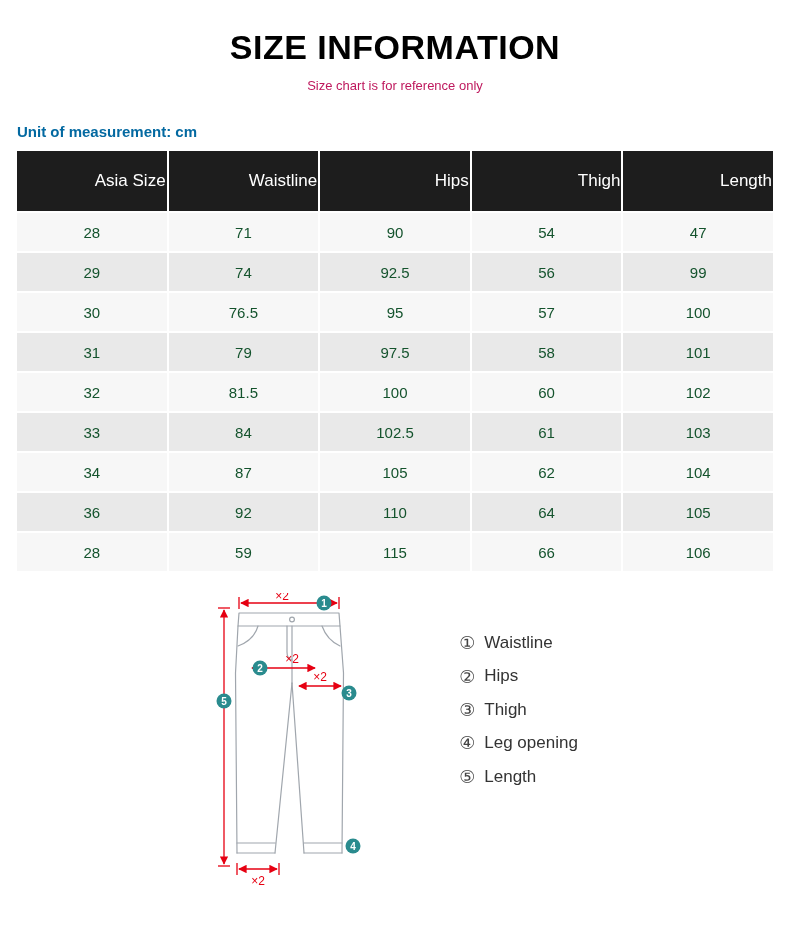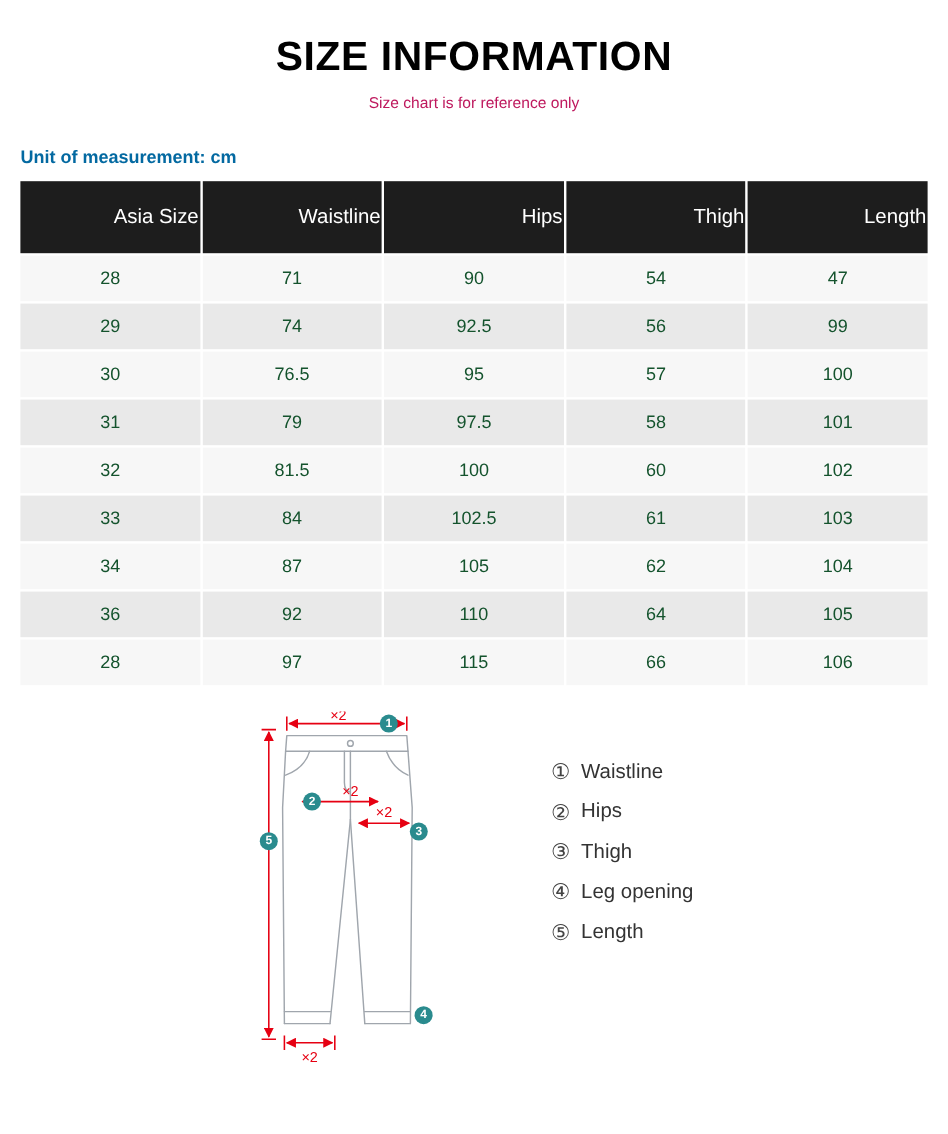--- a/index.html
+++ b/index.html
@@ -155,21 +155,21 @@
       </tr>
       <tr>
         <td>36</td>
         <td>92</td>
         <td>110</td>
         <td>64</td>
         <td>105</td>
       </tr>
       <tr>
         <td>28</td>
-        <td>97</td>
+        <td>59</td>
         <td>115</td>
         <td>66</td>
         <td>106</td>
       </tr>
     </tbody>
   </table>
 
   <div class="diagram-section">
 
     <svg class="pants-svg" width="175" height="310" viewBox="0 0 175 310" xmlns="http://www.w3.org/2000/svg">

